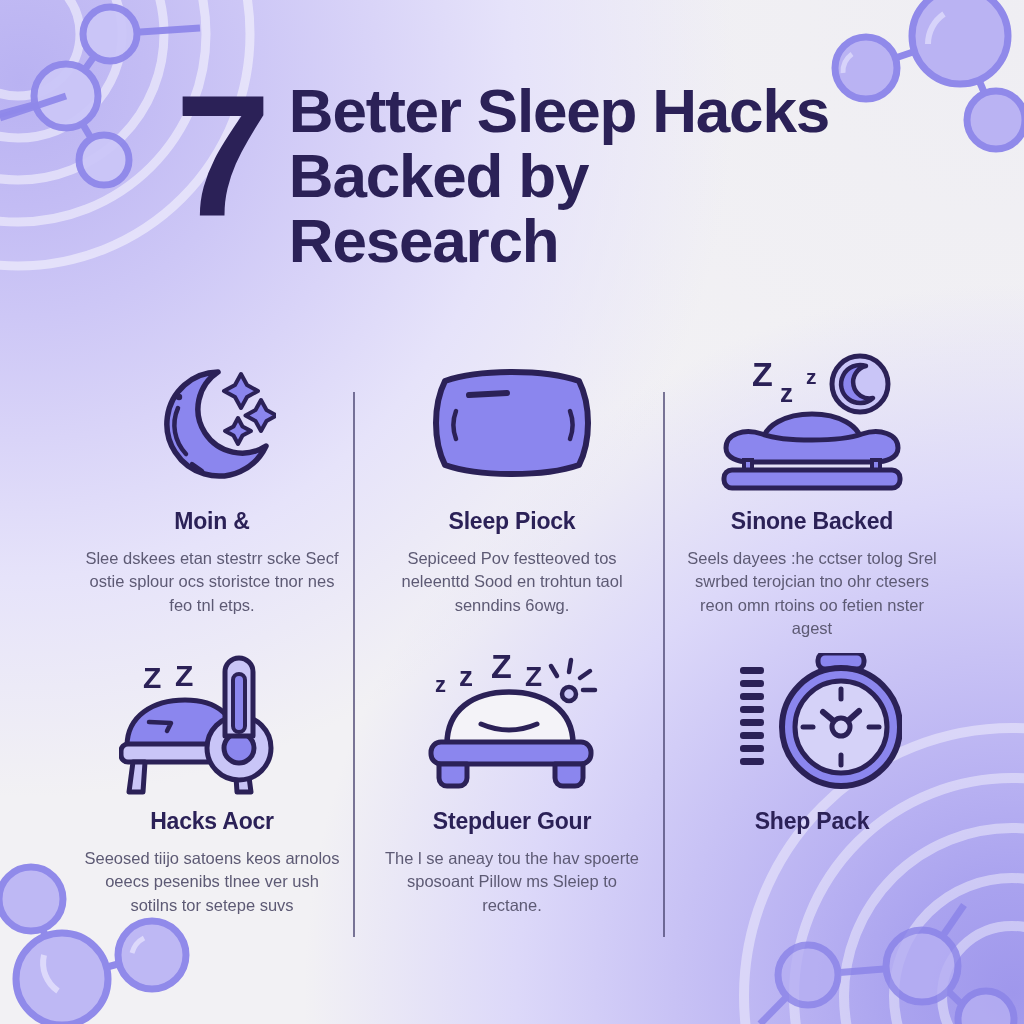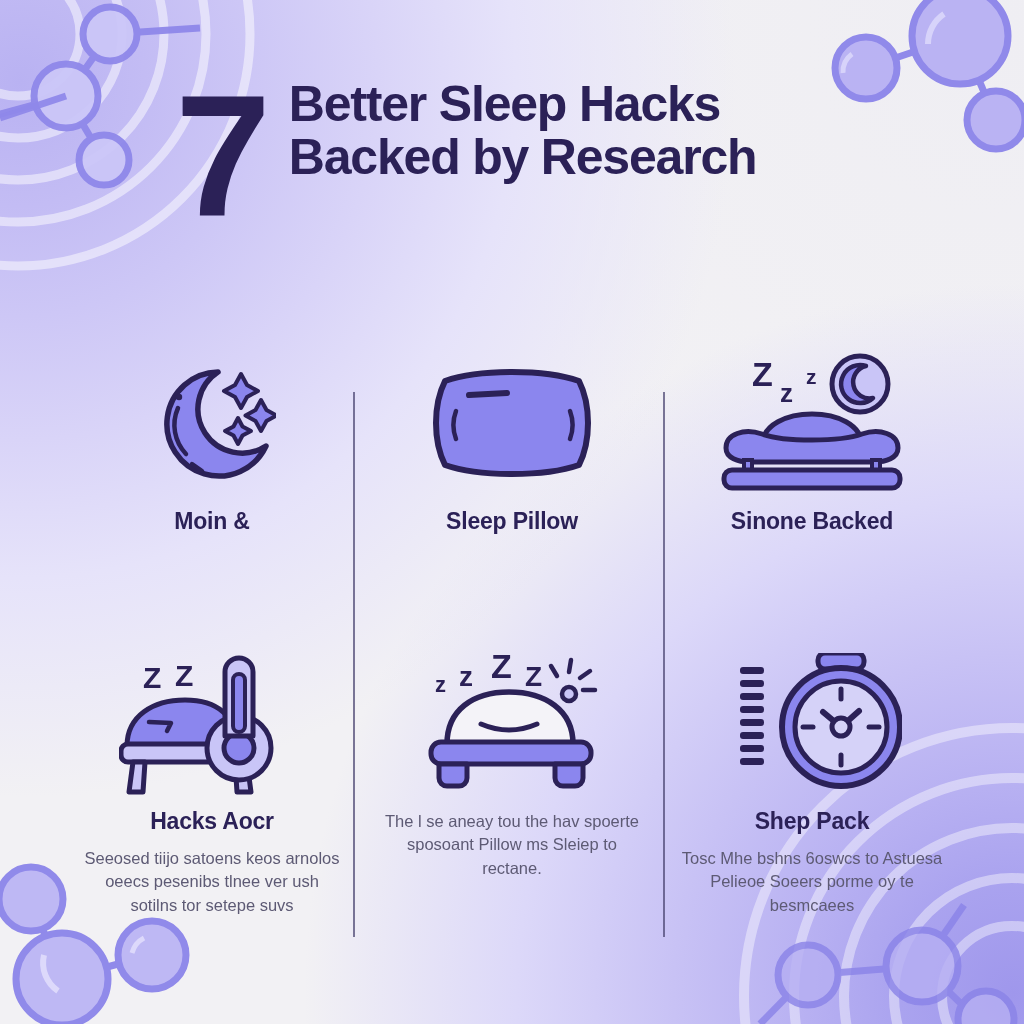--- a/index.html
+++ b/index.html
@@ -19,21 +19,21 @@
   .bgsvg{position:absolute;left:0;top:0;width:1024px;height:1024px;pointer-events:none;}
 
   
   .title-wrap{position:absolute;left:0;top:78px;width:1024px;display:flex;justify-content:center;}
   .title-inner{display:flex;align-items:flex-start;gap:22px;}
   .bignum{
     font-size:172px;line-height:.86;font-weight:700;color:#2b2157;
     letter-spacing:-4px;margin-top:4px;
   }
   .headline{
-    font-size:50px;line-height:1.05;font-weight:700;color:#2b2157;
+    font-size:62px;line-height:1.05;font-weight:700;color:#2b2157;
     letter-spacing:-1.2px;max-width:560px;
   }
 
   
   .grid{
     position:absolute;left:62px;top:348px;width:900px;height:600px;
     display:grid;grid-template-columns:1fr 1fr 1fr;grid-template-rows:1fr 1fr;
   }
   .vdiv{position:absolute;top:392px;width:2px;height:545px;background:#4a4470;opacity:.72;}
   .vdiv.d1{left:353px;}
@@ -142,32 +142,34 @@
           <path d="M70 12 A52 52 0 1 0 118 86 A44 44 0 0 1 70 12 Z" fill="#8b86ee" stroke="#2b2157" stroke-width="5.5" stroke-linejoin="round"></path>
           <path d="M30 48 a42 42 0 0 0 8 46" fill="none" stroke="#2b2157" stroke-width="4.5" stroke-linecap="round"></path>
           <path d="M44 104 l10 7" fill="none" stroke="#2b2157" stroke-width="4.5" stroke-linecap="round"></path>
           <circle cx="31" cy="37" r="3.2" fill="#2b2157"></circle>
           <path d="M93 14 l6 11 11 6 -11 6 -6 11 -6 -11 -11 -6 11 -6 Z" fill="#8b86ee" stroke="#2b2157" stroke-width="4" stroke-linejoin="round"></path>
           <path d="M113 40 l5.5 10 10 5.5 -10 5.5 -5.5 10 -5.5 -10 -10 -5.5 10 -5.5 Z" fill="#8b86ee" stroke="#2b2157" stroke-width="4" stroke-linejoin="round"></path>
           <path d="M90 58 l4.5 8.5 8.5 4.5 -8.5 4.5 -4.5 8.5 -4.5 -8.5 -8.5 -4.5 8.5 -4.5 Z" fill="#8b86ee" stroke="#2b2157" stroke-width="4" stroke-linejoin="round"></path>
         </svg>
       </div>
       <div class="card-title">Moin &amp;</div>
+      <div class="card-body">Slee dskees etan stestrr scke Secf ostie splour ocs storistce tnor nes feo tnl etps.</div>
     </div>
 
     <div class="card">
       <div class="icon-box">
         <svg width="170" height="120" viewBox="0 0 170 120">
           <path d="M18 18 C52 6 118 6 152 18 C164 42 164 78 152 102 C118 114 52 114 18 102 C6 78 6 42 18 18 Z" fill="#8b86ee" stroke="#2b2157" stroke-width="6" stroke-linejoin="round"></path>
           <path d="M42 32 l38 -2" stroke="#2b2157" stroke-width="6" stroke-linecap="round" fill="none"></path>
           <path d="M29 48 a40 40 0 0 0 0 28" stroke="#2b2157" stroke-width="4.5" stroke-linecap="round" fill="none"></path>
           <path d="M143 48 a40 40 0 0 1 0 28" stroke="#2b2157" stroke-width="4.5" stroke-linecap="round" fill="none"></path>
         </svg>
       </div>
-      <div class="card-title">Sleep Pillow</div>
+      <div class="card-title">Sleep Piock</div>
+      <div class="card-body">Sepiceed Pov festteoved tos neleenttd Sood en trohtun taol senndins 6owg.</div>
     </div>
 
     <div class="card">
       <div class="icon-box">
         <svg width="196" height="146" viewBox="0 0 196 146">
 
           <text x="38" y="36" font-family="Liberation Sans, sans-serif" font-size="34" font-weight="700" fill="#2b2157">Z</text>
           <text x="66" y="52" font-family="Liberation Sans, sans-serif" font-size="26" font-weight="700" fill="#2b2157">z</text>
           <text x="92" y="34" font-family="Liberation Sans, sans-serif" font-size="21" font-weight="700" fill="#2b2157">z</text>
 
@@ -175,20 +177,21 @@
           <path d="M152 16 A19 19 0 1 0 159 48 A15 15 0 0 1 152 16 Z" fill="#8b86ee" stroke="#2b2157" stroke-width="4.5" stroke-linejoin="round"></path>
 
           <path d="M48 96 C48 74 74 64 98 64 C122 64 148 74 148 96 Z" fill="#8b86ee" stroke="#2b2157" stroke-width="5" stroke-linejoin="round"></path>
           <path d="M12 98 C12 84 30 78 48 84 C70 92 126 92 148 84 C166 78 184 84 184 98 C184 108 172 112 160 112 L36 112 C24 112 12 108 12 98 Z" fill="#8b86ee" stroke="#2b2157" stroke-width="5" stroke-linejoin="round"></path>
           <rect x="30" y="110" width="8" height="12" fill="#8b86ee" stroke="#2b2157" stroke-width="4"></rect>
           <rect x="158" y="110" width="8" height="12" fill="#8b86ee" stroke="#2b2157" stroke-width="4"></rect>
           <rect x="10" y="120" width="176" height="18" rx="8" fill="#8b86ee" stroke="#2b2157" stroke-width="5"></rect>
         </svg>
       </div>
       <div class="card-title">Sinone Backed</div>
+      <div class="card-body">Seels dayees :he cctser tolog Srel swrbed terojcian tno ohr ctesers reon omn rtoins oo fetien nster agest</div>
     </div>
 
     <div class="card r2">
       <div class="icon-box">
         <svg width="186" height="146" viewBox="0 0 186 146">
           <text x="24" y="38" font-family="Liberation Sans, sans-serif" font-size="30" font-weight="700" fill="#2b2157">Z</text>
           <text x="56" y="36" font-family="Liberation Sans, sans-serif" font-size="30" font-weight="700" fill="#2b2157">Z</text>
 
           <path d="M8 96 C8 66 34 50 66 50 C98 50 118 66 118 96 Z" fill="#8b86ee" stroke="#2b2157" stroke-width="5" stroke-linejoin="round"></path>
           <path d="M30 72 l22 1 -4 8" fill="none" stroke="#2b2157" stroke-width="4.5" stroke-linecap="round" stroke-linejoin="round"></path>
@@ -223,20 +226,21 @@
           <circle cx="152" cy="46" r="7" fill="#c9c5f7" stroke="#2b2157" stroke-width="4.5"></circle>
 
           <path d="M30 96 C30 62 56 44 92 44 C128 44 156 62 156 96 Z" fill="#f4f3f8" stroke="#2b2157" stroke-width="5.5" stroke-linejoin="round"></path>
           <path d="M64 76 q28 12 56 0" fill="none" stroke="#2b2157" stroke-width="5" stroke-linecap="round"></path>
           <path d="M20 96 h146 a10 10 0 0 1 0 0" fill="none"></path>
           <rect x="14" y="94" width="160" height="22" rx="10" fill="#8b86ee" stroke="#2b2157" stroke-width="5"></rect>
           <path d="M22 116 h28 v14 a8 8 0 0 1 -8 8 h-12 a8 8 0 0 1 -8 -8 Z" fill="#8b86ee" stroke="#2b2157" stroke-width="5" stroke-linejoin="round"></path>
           <path d="M138 116 h28 v14 a8 8 0 0 1 -8 8 h-12 a8 8 0 0 1 -8 -8 Z" fill="#8b86ee" stroke="#2b2157" stroke-width="5" stroke-linejoin="round"></path>
         </svg>
       </div>
+      <div class="card-title">Stepduer Gour</div>
       <div class="card-body">The l se aneay tou the hav spoerte sposoant Pillow ms Sleiep to rectane.</div>
     </div>
 
     <div class="card r2">
       <div class="icon-box">
         <svg width="180" height="140" viewBox="0 0 180 140">
 
           <g fill="#2b2157">
             <rect x="18" y="14" width="24" height="7" rx="3"></rect>
             <rect x="18" y="27" width="24" height="7" rx="3"></rect>
@@ -259,17 +263,16 @@
             <path d="M81 74 h10"></path>
               <path d="M147 74 h10"></path>
           </g>
 
           <path d="M119 74 l-18 -15" stroke="#2b2157" stroke-width="6" stroke-linecap="round" fill="none"></path>
           <path d="M119 74 l18 -16" stroke="#2b2157" stroke-width="6" stroke-linecap="round" fill="none"></path>
           <circle cx="119" cy="74" r="9" fill="#d5d2f8" stroke="#2b2157" stroke-width="5"></circle>
         </svg>
       </div>
       <div class="card-title">Shep Pack</div>
-      <div class="card-body">Tosc Mhe bshns 6oswcs to Astuesa Pelieoe Soeers porme oy te besmcaees</div>
     </div>
 
   </div>
 </div>
 
 </body></html>

